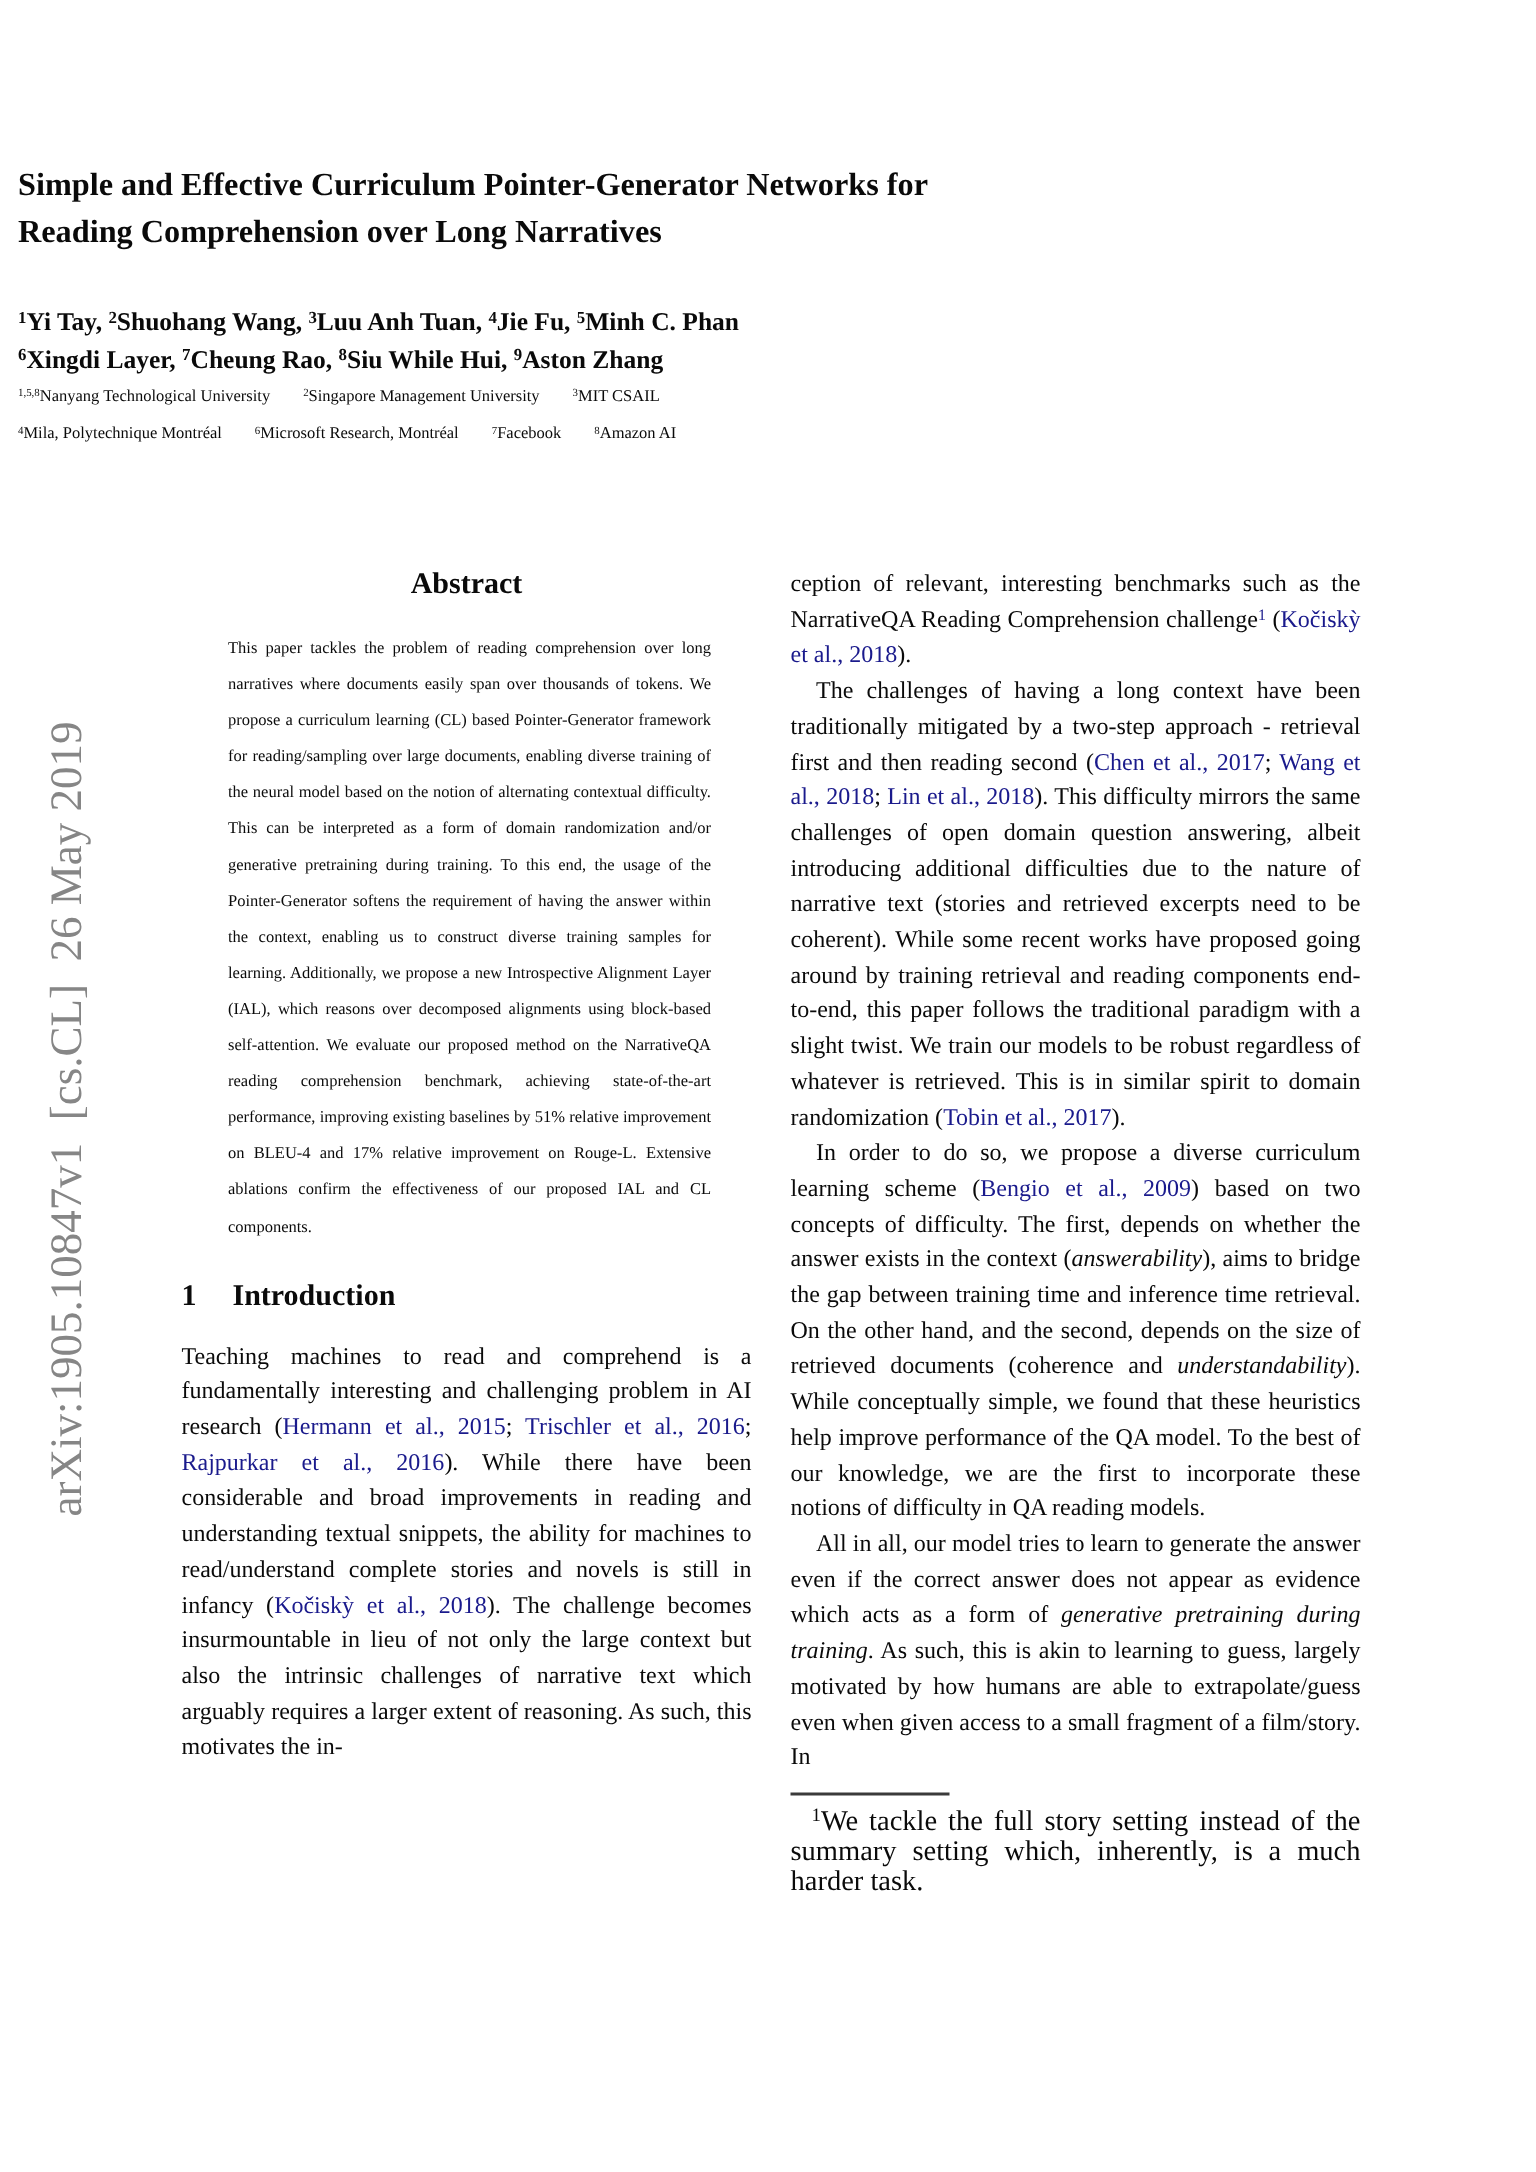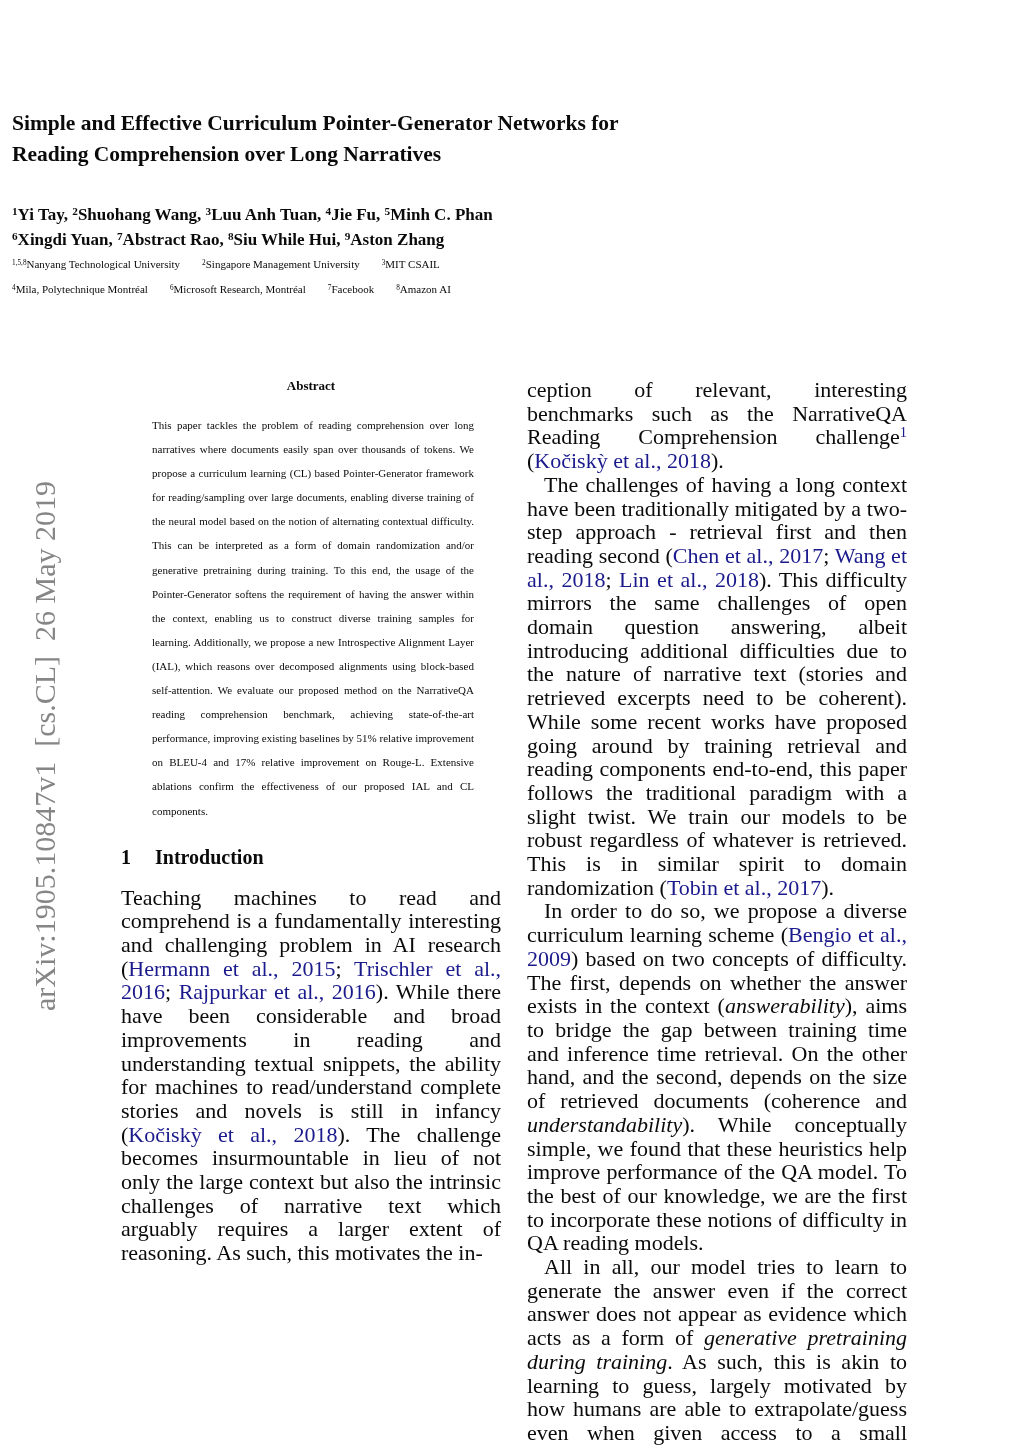--- a/index.html
+++ b/index.html
@@ -29,30 +29,30 @@
   
   .hdr { position: absolute; top: 0; left: 12px; width: 100%; }
   .title { margin: 108px 0 0 0; font-size: 21.5px; font-weight: bold; line-height: 31px; }
   .authors-block { margin-top: 32px; }
   .authors { font-size: 17px; font-weight: bold; line-height: 25px; white-space: pre-wrap; }
   .affils  { font-size: 11px; font-weight: normal; line-height: 25px; white-space: pre-wrap; }
   
   .col { position: absolute; top: 378px; width: 380px; }
   .col-left  { left: 121px; }
   .col-right { left: 527px; }
-  .abstract-head { text-align: center; font-size: 13px; font-weight: bold; margin: 0 0 19px 0; }
+  .abstract-head { text-align: center; font-size: 20px; font-weight: bold; margin: 0 0 19px 0; }
   .abstract-body {
     margin: 0 27px 0 31px;
     font-size: 11px;
     line-height: 24.1px;
     text-align: justify;
   }
   .section-head { font-size: 20px; font-weight: bold; margin: 23px 0 17px 0; text-align: left; }
   .section-num { display: inline-block; width: 34px; }
-  p.body { margin: 0; font-size: 22px; line-height: 23.7px; text-align: justify; }
+  p.body { margin: 0; font-size: 16px; line-height: 23.7px; text-align: justify; }
   p.indent { text-indent: 17px; }
   
   .cite { color: #1a1a8c; }
   .sup { font-size: 0.66em; position: relative; top: -0.48em; line-height: 0; }
   .supcite { color: #1a1a8c; font-size: 0.66em; position: relative; top: -0.48em; line-height: 0; }
   .i { font-style: italic; }
   .gap { display: inline-block; width: 22px; }
   
   .fn-rule { width: 106px; height: 0; border-top: 2px solid #3a3a3a; margin: 11px 0 8px 0; }
   .footnote { font-size: 19px; line-height: 20px; text-align: justify; text-indent: 14px; margin: 0; }
@@ -64,21 +64,21 @@
 
   <div class="arxiv-strip">arXiv:1905.10847v1  [cs.CL]  26 May 2019</div>
 
   <div class="hdr">
     <h1 class="title">
       <span>Simple and Effective Curriculum Pointer-Generator Networks for</span><br>
       <span>Reading Comprehension over Long Narratives</span>
     </h1>
     <div class="authors-block">
       <div class="authors"><span class="sup">1</span><span>Yi Tay, </span><span class="sup">2</span><span>Shuohang Wang, </span><span class="sup">3</span><span>Luu Anh Tuan, </span><span class="sup">4</span><span>Jie Fu, </span><span class="sup">5</span><span>Minh C. Phan</span></div>
-      <div class="authors"><span class="sup">6</span><span>Xingdi Yuan, </span><span class="sup">7</span><span>Abstract Rao, </span><span class="sup">8</span><span>Siu While Hui, </span><span class="sup">9</span><span>Aston Zhang</span></div>
+      <div class="authors"><span class="sup">6</span><span>Xingdi Layer, </span><span class="sup">7</span><span>Cheung Rao, </span><span class="sup">8</span><span>Siu While Hui, </span><span class="sup">9</span><span>Aston Zhang</span></div>
       <div class="affils"><span class="sup">1,5,8</span><span>Nanyang Technological University</span><span class="gap"></span><span class="sup">2</span><span>Singapore Management University</span><span class="gap"></span><span class="sup">3</span><span>MIT CSAIL</span></div>
       <div class="affils"><span class="sup">4</span><span>Mila, Polytechnique Montréal</span><span class="gap"></span><span class="sup">6</span><span>Microsoft Research, Montréal</span><span class="gap"></span><span class="sup">7</span><span>Facebook</span><span class="gap"></span><span class="sup">8</span><span>Amazon AI</span></div>
     </div>
   </div>
 
   <div class="col col-left">
     <h2 class="abstract-head">Abstract</h2>
     <div class="abstract-body">This paper tackles the problem of reading comprehension over long narratives where documents easily span over thousands of tokens. We propose a curriculum learning (CL) based Pointer-Generator framework for reading/sampling over large documents, enabling diverse training of the neural model based on the notion of alternating contextual difficulty. This can be interpreted as a form of domain randomization and/or generative pretraining during training. To this end, the usage of the Pointer-Generator softens the requirement of having the answer within the context, enabling us to construct diverse training samples for learning. Additionally, we propose a new Introspective Alignment Layer (IAL), which reasons over decomposed alignments using block-based self-attention. We evaluate our proposed method on the NarrativeQA reading comprehension benchmark, achieving state-of-the-art performance, improving existing baselines by 51% relative improvement on BLEU-4 and 17% relative improvement on Rouge-L. Extensive ablations confirm the effectiveness of our proposed IAL and CL components.</div>
     <h3 class="section-head">
       <span class="section-num">1</span><span>Introduction</span>

